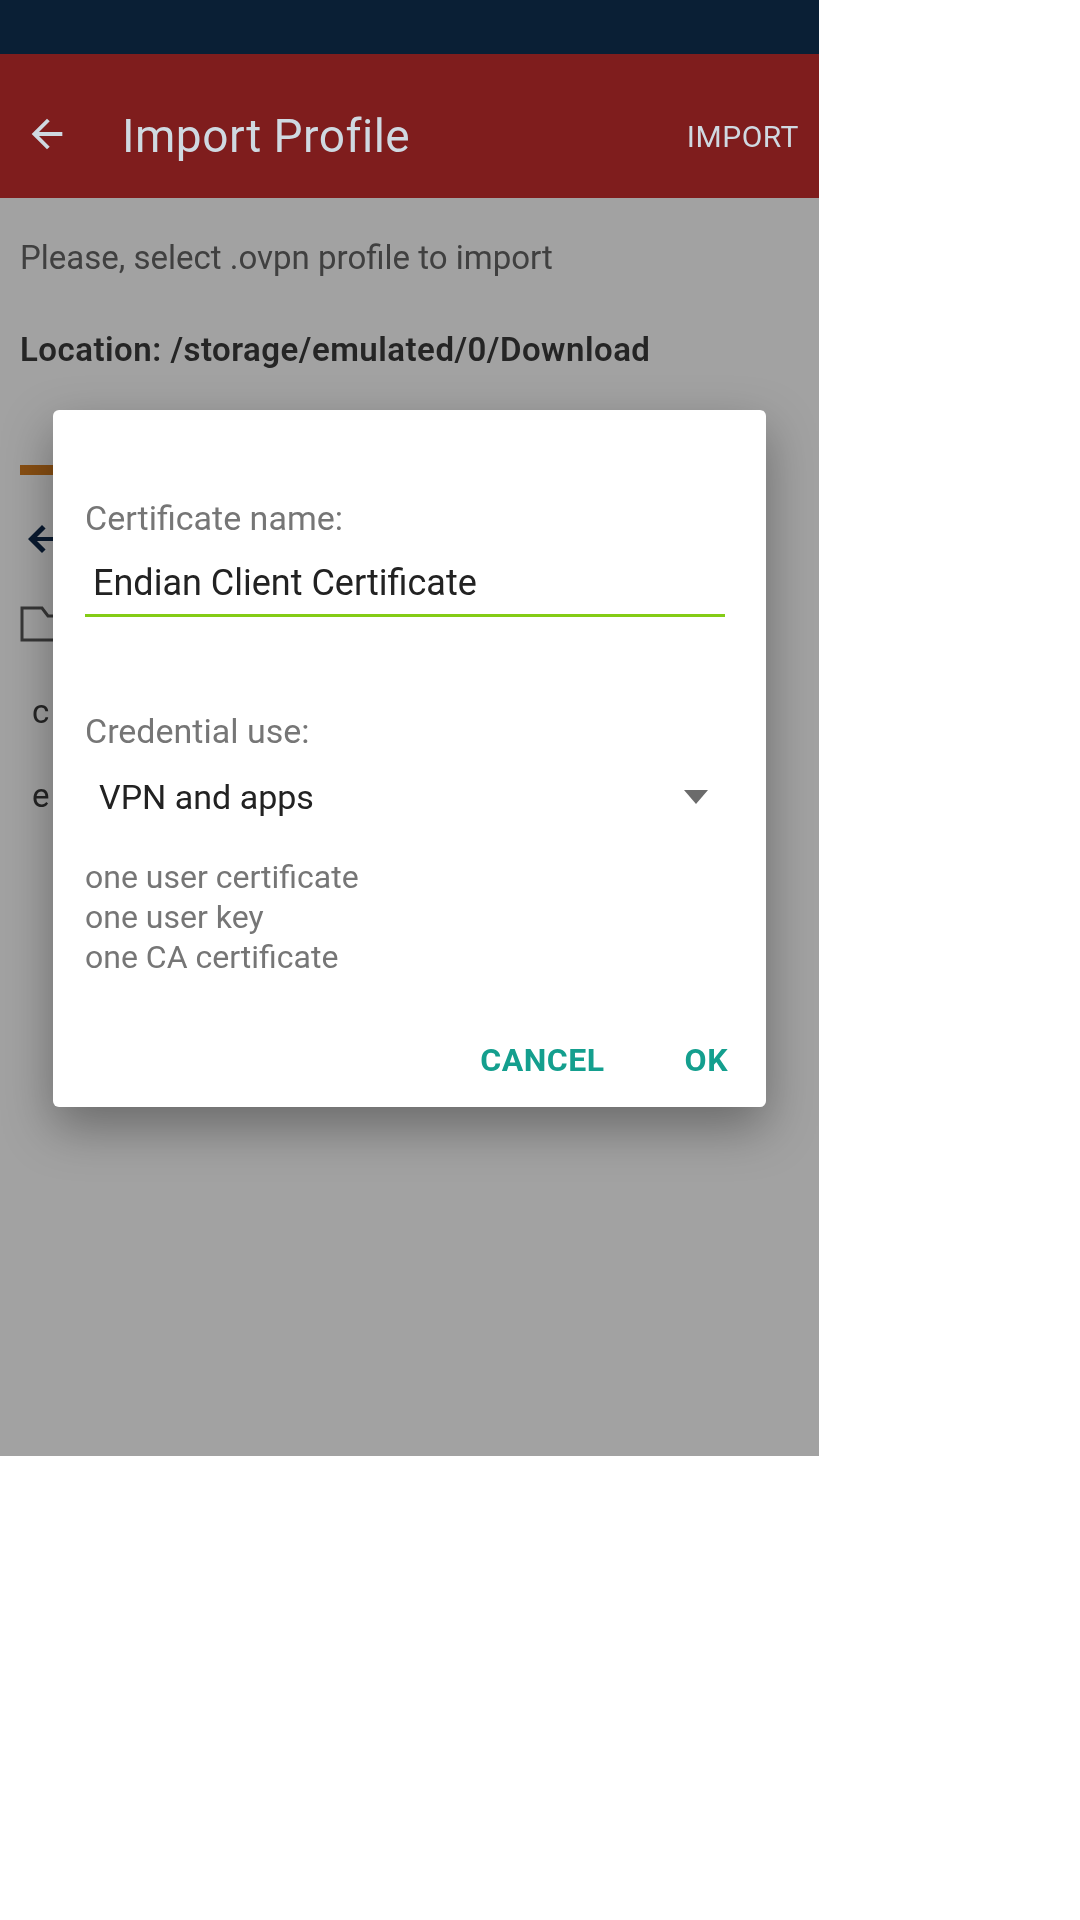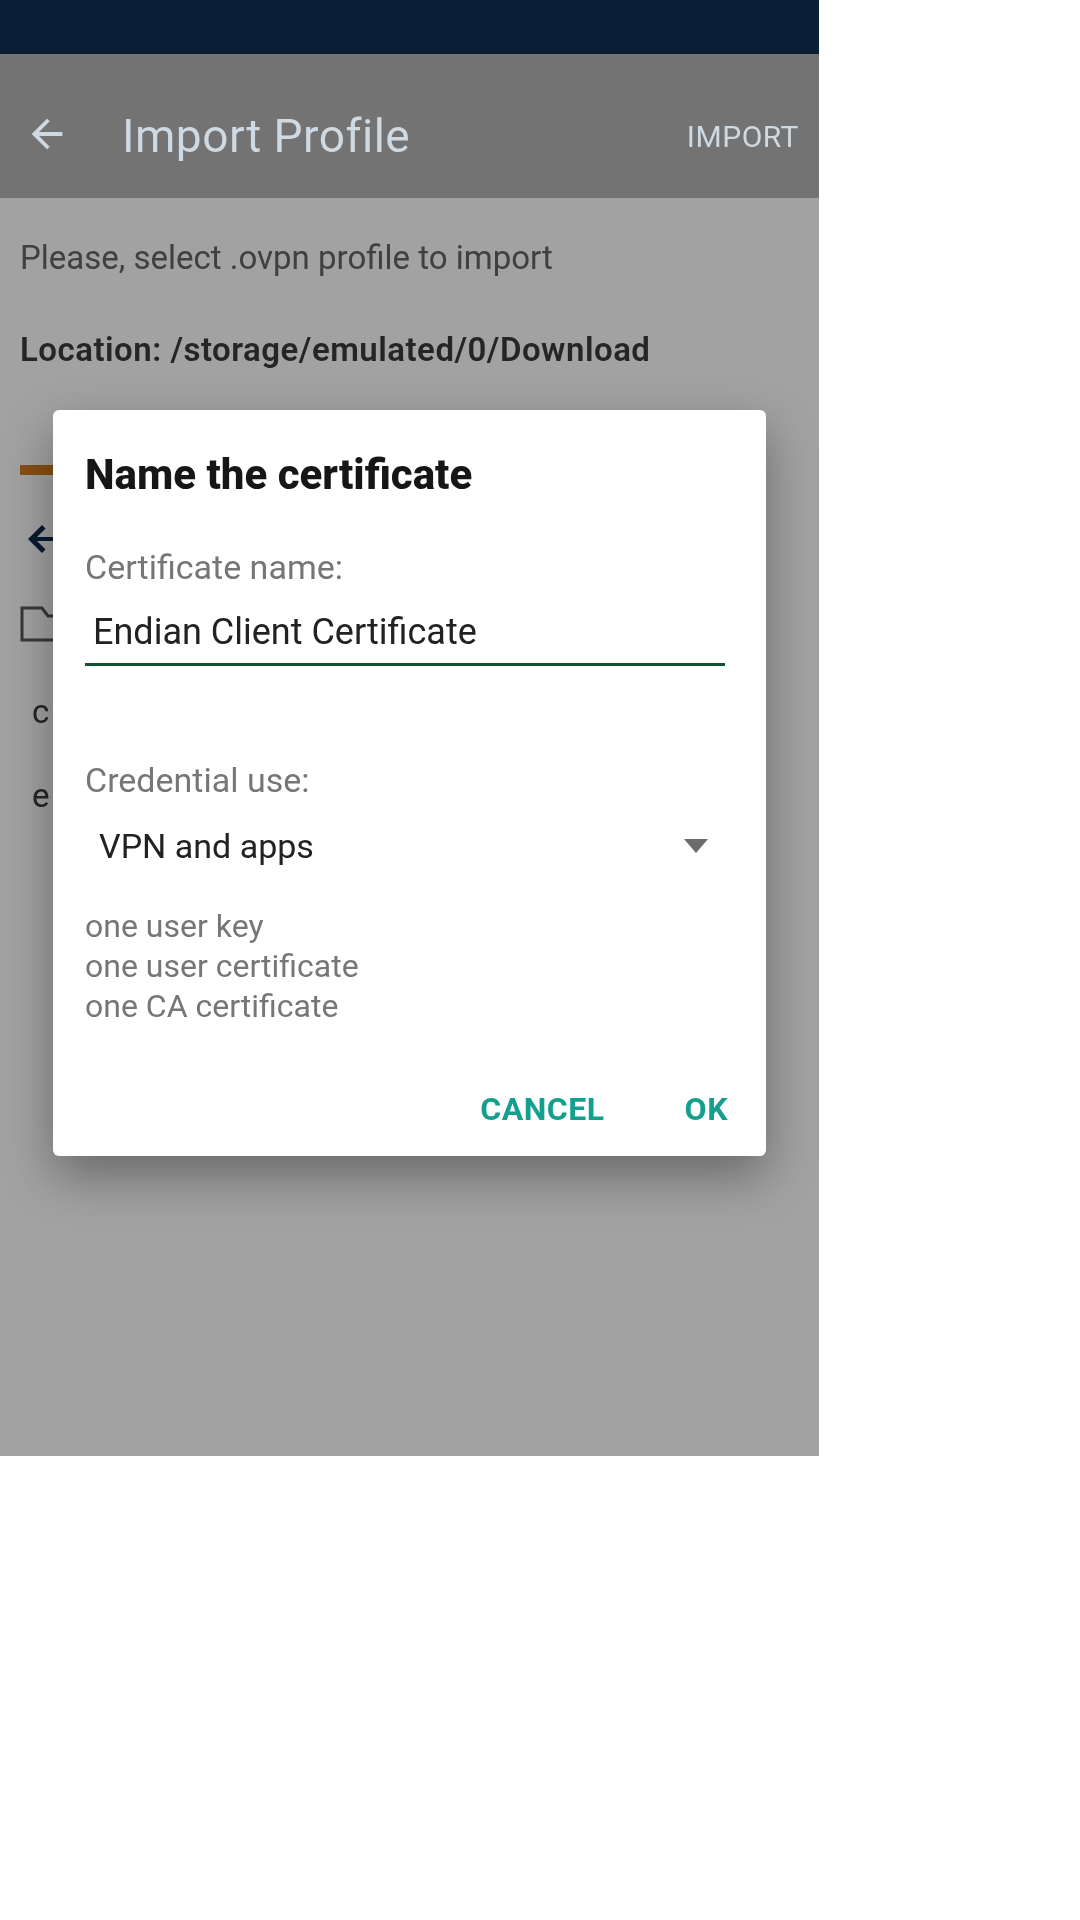--- a/index.html
+++ b/index.html
@@ -3,21 +3,21 @@
 <meta charset="utf-8">
 <style>
   * { margin: 0; padding: 0; box-sizing: border-box; font-family: -apple-system, BlinkMacSystemFont, "Segoe UI", Roboto, sans-serif; }
   html, body { width: 819px; height: 1456px; overflow: hidden; background: #fff; }
   .root { width: 819px; height: 1456px; position: relative; background: #fff; }
 
   .status-strip { position: absolute; top: 0; left: 0; right: 0; height: 54px; background: #0a1f35; }
 
   .appbar {
     position: absolute; top: 54px; left: 0; right: 0; height: 164px;
-    background: #737373; display: flex; align-items: center; color: #cfd8e0;
+    background: #7f1d1d; display: flex; align-items: center; color: #cfd8e0;
     padding: 0 20px 0 12px;
   }
   .appbar .back { width: 70px; height: 70px; display:flex; align-items:center; justify-content:center; }
   .appbar .back svg { width: 46px; height: 46px; fill: #cfd9e1; }
   .appbar .title { font-size: 46px; font-weight: 400; color: #cfd9e1; margin-left: 40px; letter-spacing: .5px; flex: 1; }
   .appbar .import-btn { font-size: 30px; font-weight: 400; color: #cfd9e1; letter-spacing: .5px; }
 
   .body {
     position: absolute; top: 198px; left: 0; right: 0; bottom: 0; background: #f9f9f9;
     padding: 40px 20px 0 20px; color: #666;
@@ -40,21 +40,21 @@
 
   .dialog {
     position: absolute; top: 410px; left: 53px; width: 713px;
     background: #fff; border-radius: 6px; box-shadow: 0 20px 50px rgba(0,0,0,0.35);
     padding: 40px 32px 28px 32px;
   }
   .dialog h1 { font-size: 42px; font-weight: 800; color: #161616; margin-bottom: 38px; }
   .field-label { font-size: 34px; color: #767676; margin-bottom: 18px; margin-top: 48px; }
   .text-input {
     width: 640px; font-size: 36px; color: #222; padding: 6px 8px 10px 8px;
-    border: none; border-bottom: 3px solid #14532d; background: transparent; outline: none;
+    border: none; border-bottom: 3px solid #84cc16; background: transparent; outline: none;
     margin-bottom: 46px;
   }
   .select-row {
     display:flex; align-items:center; justify-content: space-between;
     font-size: 34px; color: #222; padding: 6px 8px 4px 14px; margin-bottom: 36px; margin-top: 20px;
   }
   .select-row .chev { width: 0; height: 0; border-left: 12px solid transparent; border-right: 12px solid transparent; border-top: 14px solid #6b6b6b; margin-right: 18px;}
   .pkg-label { font-size: 32px; color: #767676; margin-bottom: 2px; }
   .pkg-item  { font-size: 32px; color: #767676; line-height: 1.25; }
 
@@ -107,33 +107,32 @@
       <span class="txt">c</span>
     </div>
     <div class="file-row">
       <span class="txt">e</span>
     </div>
   </div>
 
   <div class="overlay"></div>
 
   <div class="dialog">
-    <h1>Name the certificate</h1>
 
     <div class="field-label">Certificate name:</div>
     <input class="text-input" type="text" value="Endian Client Certificate" style="">
 
     <div class="field-label">Credential use:</div>
     <div class="select-row">
       <span>VPN and apps</span>
       <span class="chev"></span>
     </div>
 
+    <div class="pkg-item">one user certificate</div>
     <div class="pkg-item">one user key</div>
-    <div class="pkg-item">one user certificate</div>
     <div class="pkg-item">one CA certificate</div>
 
     <div class="btn-row">
       <button class="dlg-btn">CANCEL</button>
       <button class="dlg-btn">OK</button>
     </div>
   </div>
 
 </div>
 

